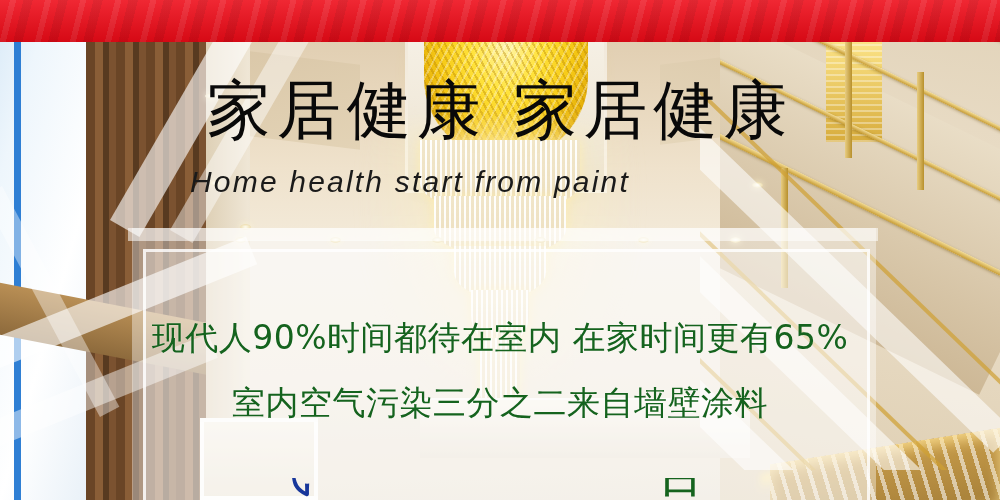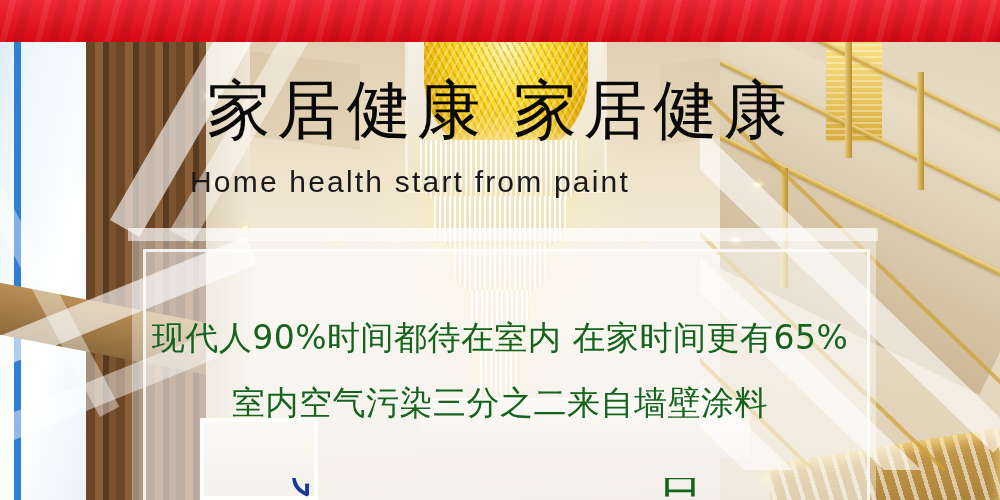--- a/index.html
+++ b/index.html
@@ -233,20 +233,21 @@
     font-size:64px; line-height:1; font-weight:400;
     color:#090909; letter-spacing:6px;
     font-family:"DejaVu Sans","Liberation Sans",sans-serif;
   }
   .title-en {
     position:absolute; left:0; top:164px; width:820px;
     text-align:center;
     font-size:30px; line-height:1.2; font-weight:300;
     color:#1a1a1a; letter-spacing:2.2px;
     font-family:"Liberation Sans",sans-serif;
+    font-style:italic;
   }
   .line-green {
     position:absolute; left:0; width:1000px; text-align:center;
     color:#15631e; font-weight:400;
     font-size:33px; letter-spacing:.5px;
     font-family:"DejaVu Sans","Liberation Sans",sans-serif;
     text-shadow:0 0 2px rgba(255,255,255,.45);
   }
   .lg1 { top:316px; }
   .lg2 { top:381px;font-family:Liberation Serif, serif; }

